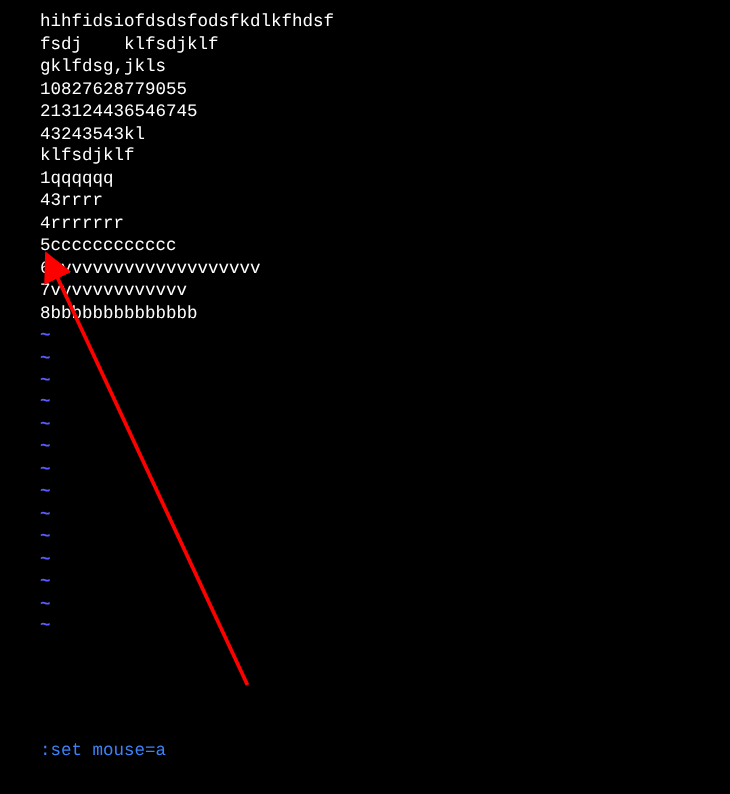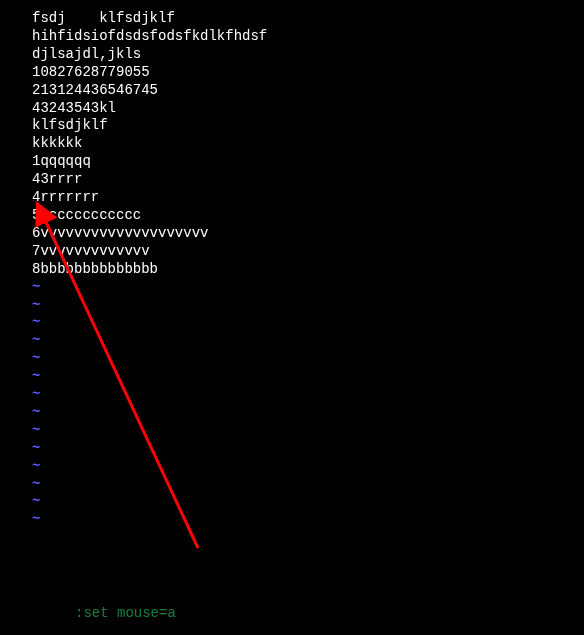--- a/index.html
+++ b/index.html
@@ -26,48 +26,46 @@
     .line {
       white-space: pre;
       color: #fff;
     }
     .tilde {
       color: #5c5cff;
       font-weight: bold;
     }
     .cmdline {
       position: absolute;
-      bottom: 12px;
+      bottom: 24px;
       left: 32px;
       white-space: pre;
-      color: #15803d;
-      margin-left: 43px;
+      color: #3b82f6;
     }
     .arrow-container {
       position: absolute;
       top: 0;
       left: 0;
       width: 584px;
       height: 635px;
       pointer-events: none;
     }
   </style>
 </head>
 <body>
 
 <div class="terminal">
   <div id="buffer-lines">
+      <div class="line">hihfidsiofdsdsfodsfkdlkfhdsf</div>
       <div class="line">fsdj    klfsdjklf</div>
-      <div class="line">hihfidsiofdsdsfodsfkdlkfhdsf</div>
-      <div class="line">djlsajdl,jkls</div>
+      <div class="line">gklfdsg,jkls</div>
       <div class="line">10827628779055</div>
       <div class="line">213124436546745</div>
       <div class="line">43243543kl</div>
       <div class="line">klfsdjklf</div>
-      <div class="line">kkkkkk</div>
       <div class="line">1qqqqqq</div>
       <div class="line">43rrrr</div>
       <div class="line">4rrrrrrr</div>
       <div class="line">5cccccccccccc</div>
       <div class="line">6vvvvvvvvvvvvvvvvvvvv</div>
       <div class="line">7vvvvvvvvvvvvv</div>
       <div class="line">8bbbbbbbbbbbbbb</div>
     </div>
   <div id="tilde-lines">
       <div class="line tilde">~</div>

